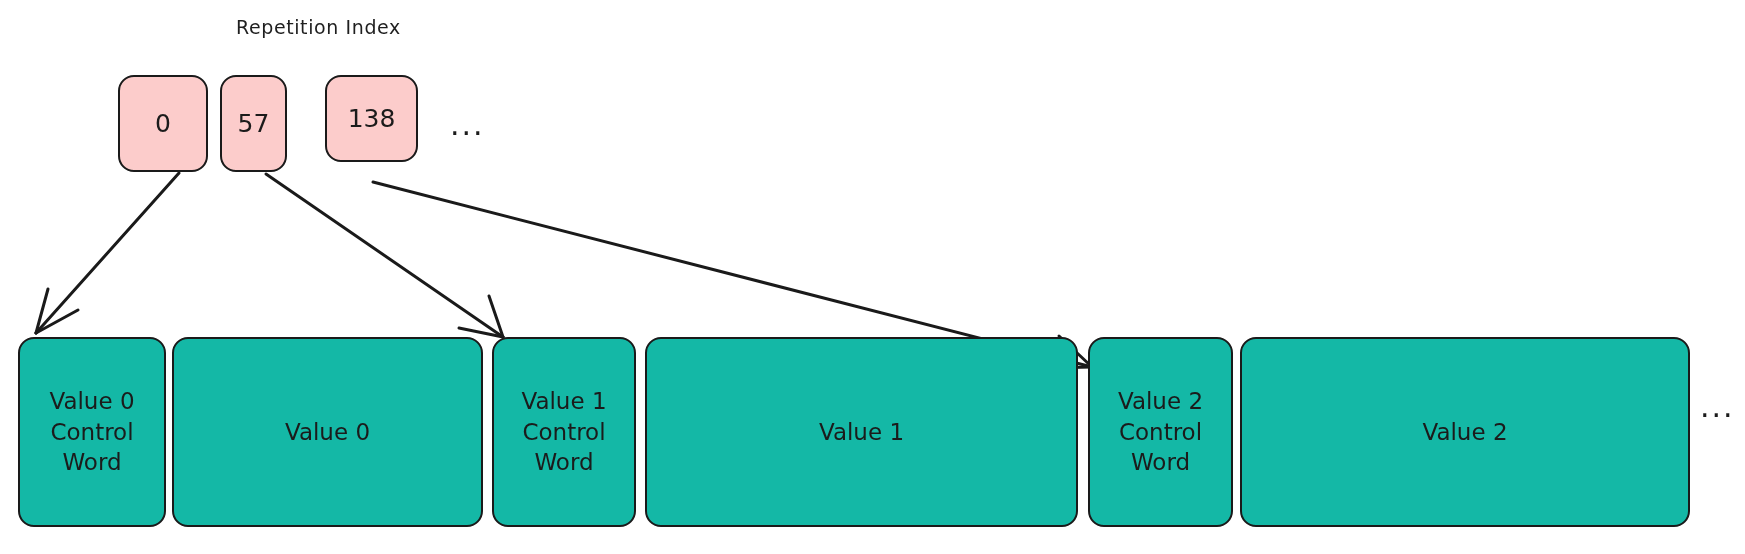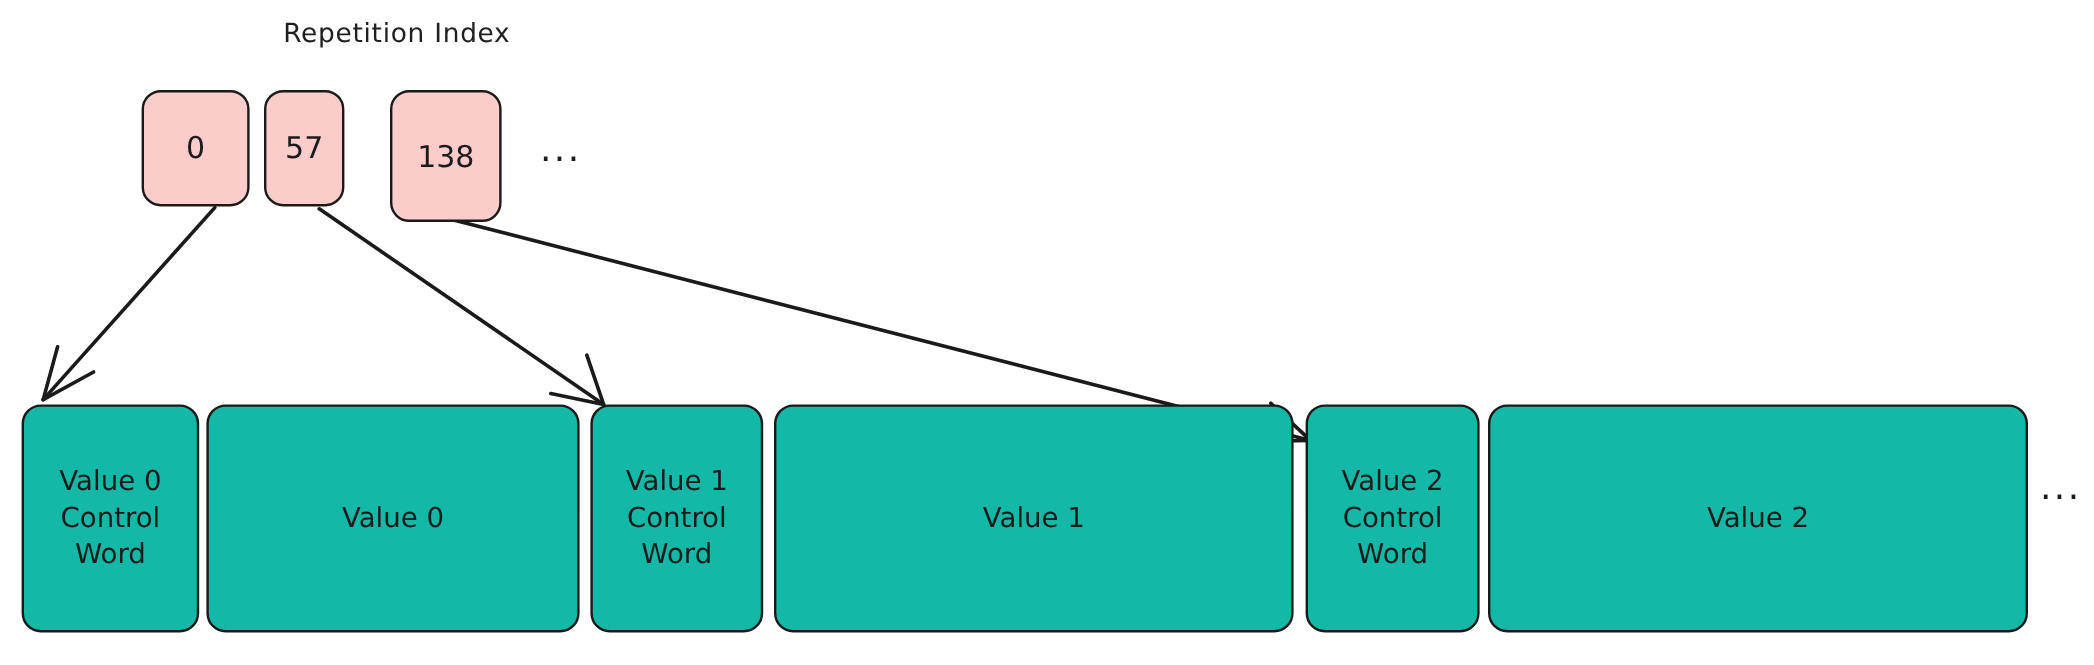--- a/index.html
+++ b/index.html
@@ -23,21 +23,21 @@
     left: 0;
     top: 0;
     width: 1745px;
     height: 554px;
     pointer-events: none;
   }
   .diagram-title {
     position: absolute;
     left: 236px;
     top: 16px;
-    font-size: 22px;
+    font-size: 19px;
     color: #1f1f1f;
     font-family: "DejaVu Sans", sans-serif;
     letter-spacing: 0.6px;
     white-space: nowrap;
   }
   .node {
     position: absolute;
     box-sizing: border-box;
     border: 2.2px solid #1a1a1a;
     border-radius: 14px;
@@ -96,21 +96,21 @@
         <path d="M 1092 367 L 1046 368"></path>
         <path d="M 1092 367 L 1059 336"></path>
       </g>
     </g>
   </svg>
 
   <div class="node index-node" style="left:118px; top:75px; width:90px; height:97px;">0</div>
 
   <div class="node index-node" style="left:220px; top:75px; width:67px; height:97px;">57</div>
 
-  <div class="node index-node" style="left:325px; top:75px; width:93px; height:110px;">138</div>
+  <div class="node index-node" style="left:325px; top:75px; width:93px; height:87px;">138</div>
 
   <div class="ellipsis" style="left:450px; top:110px;">...</div>
 
   <div class="node value-node" style="left:18px; top:337px; width:148px; height:190px;">Value 0
 Control
 Word</div>
 
   <div class="node value-node" style="left:172px; top:337px; width:311px; height:190px;">Value 0</div>
 
   <div class="node value-node" style="left:492px; top:337px; width:144px; height:190px;">Value 1

